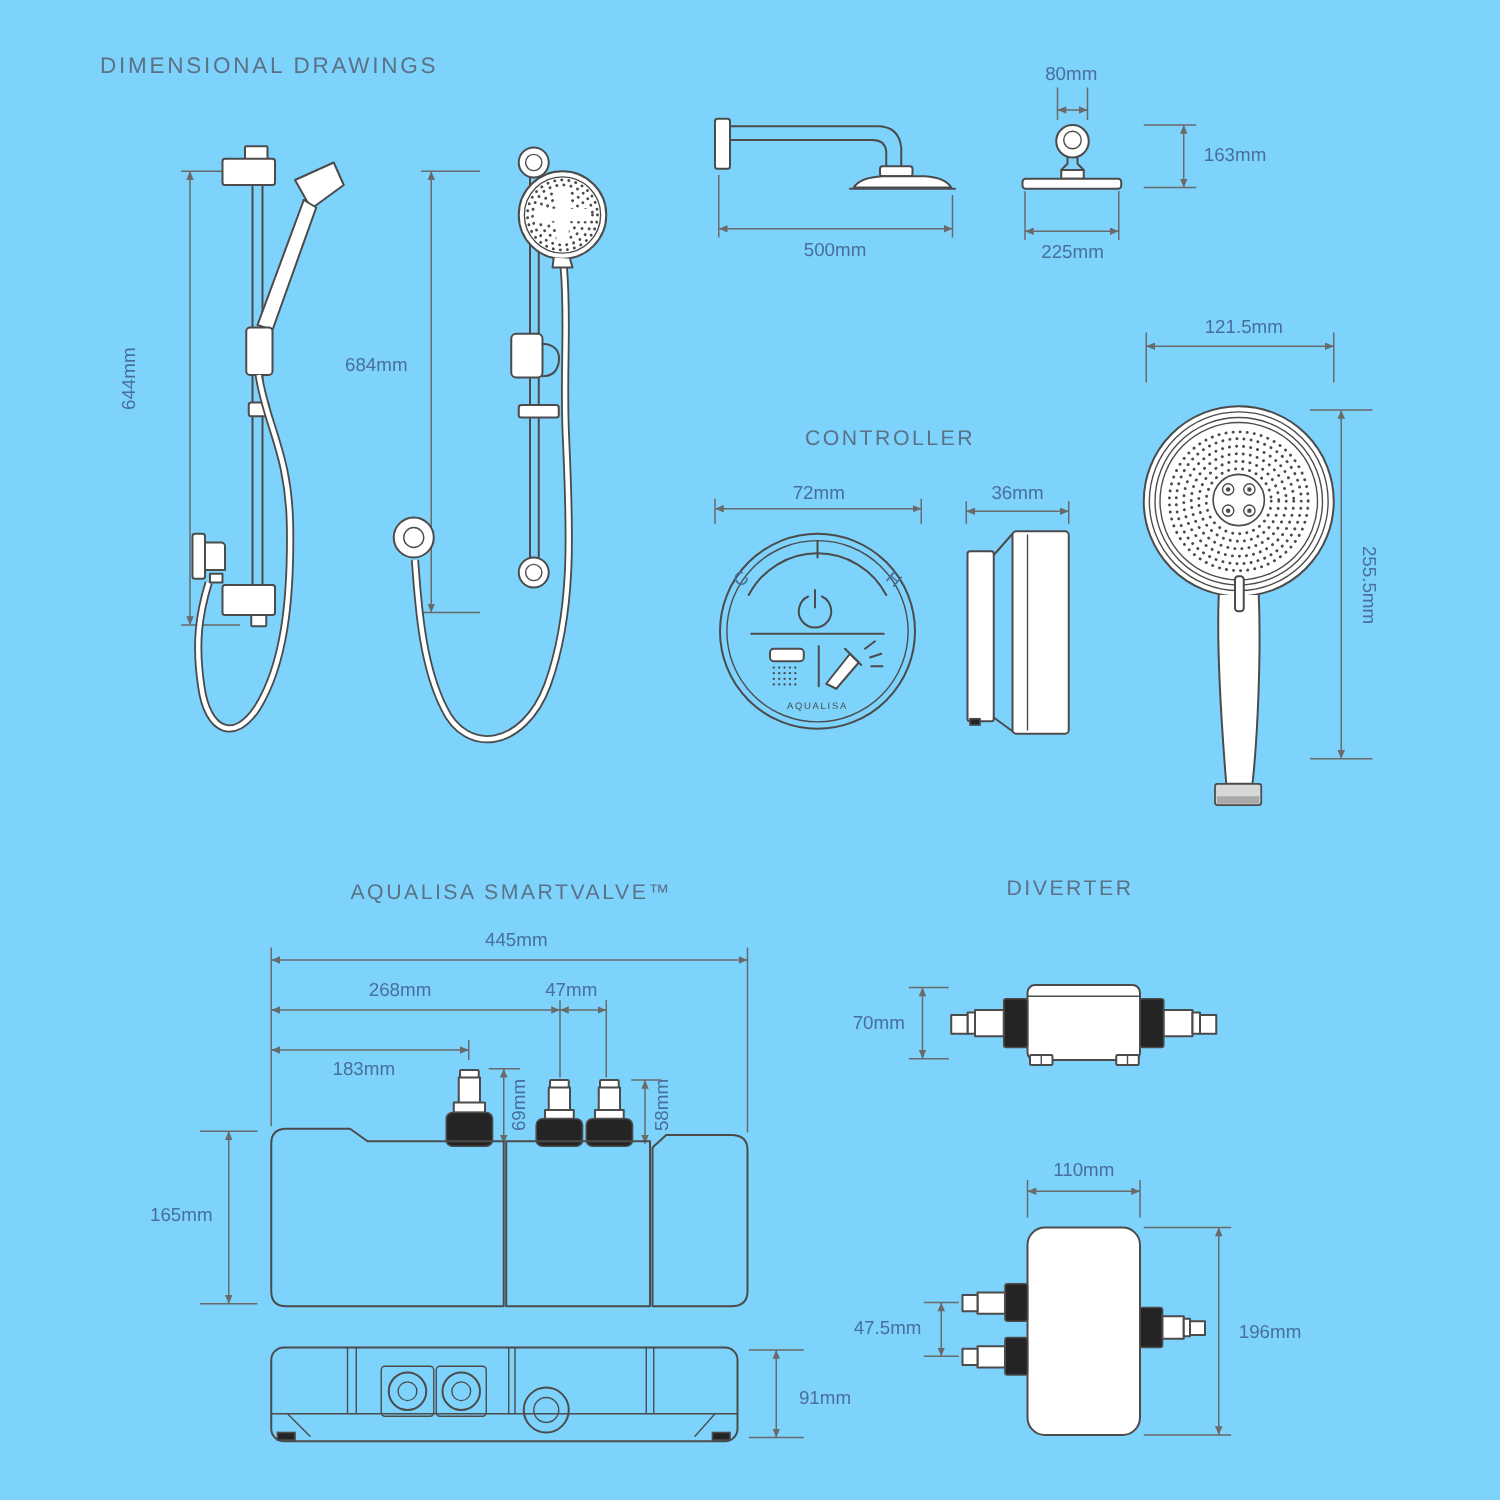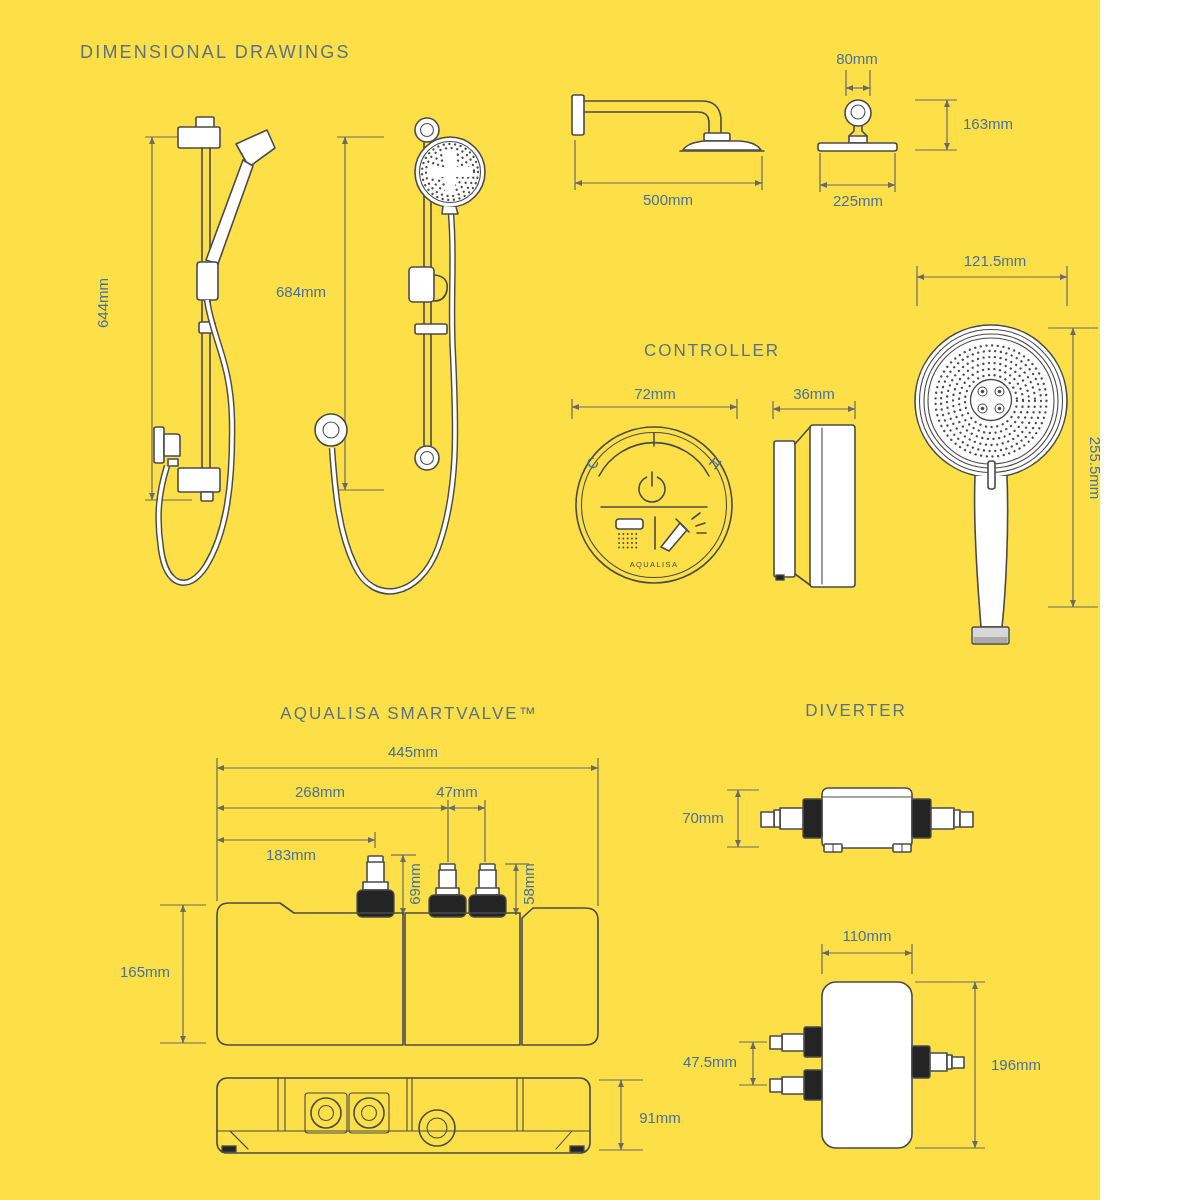--- a/index.html
+++ b/index.html
@@ -1,16 +1,16 @@
 <!DOCTYPE html>
 <html style="--line: #4b4b4b; --dim-line: #6a6a6a; --dim-text: #49709c; --heading-text: #5b7186; --dark-fill: #242424;"><head>
 <meta charset="utf-8">
 <style>
   html,body{margin:0;padding:0;background:#ffffff;}
-  .canvas{position:relative;width:1100px;height:1200px;background:#fde047;font-family:"Liberation Sans",sans-serif;}
+  .canvas{position:relative;width:1200px;height:1200px;background:#7dd3fc;font-family:"Liberation Sans",sans-serif;}
   svg text{font-family:"Liberation Sans",sans-serif;}
   .ln{fill:none;stroke:var(--line,#4b4b4b);stroke-width:1.6;stroke-linejoin:round;stroke-linecap:round}
   .lnf{fill:#fff;stroke:var(--line,#4b4b4b);stroke-width:1.6;stroke-linejoin:round}
   .thin{stroke-width:1.1}
   .dk{fill:var(--dark-fill,#242424);stroke:var(--line,#4b4b4b);stroke-width:1.3}
   .dim{fill:none;stroke:var(--dim-line,#6a6a6a);stroke-width:1.2}
   .dots{fill:none;stroke:var(--line,#4b4b4b);stroke-width:2.3;stroke-dasharray:0.1 5.6;stroke-linecap:round}
   .idots{fill:none;stroke:var(--line,#4b4b4b);stroke-width:1.8;stroke-dasharray:0.1 4.2;stroke-linecap:round}
   .dimtxt{fill:var(--dim-text,#49709c);font-size:15px;text-anchor:middle}
   .heading{fill:var(--heading-text,#5b7186);font-size:17px;letter-spacing:2px;text-anchor:middle}

